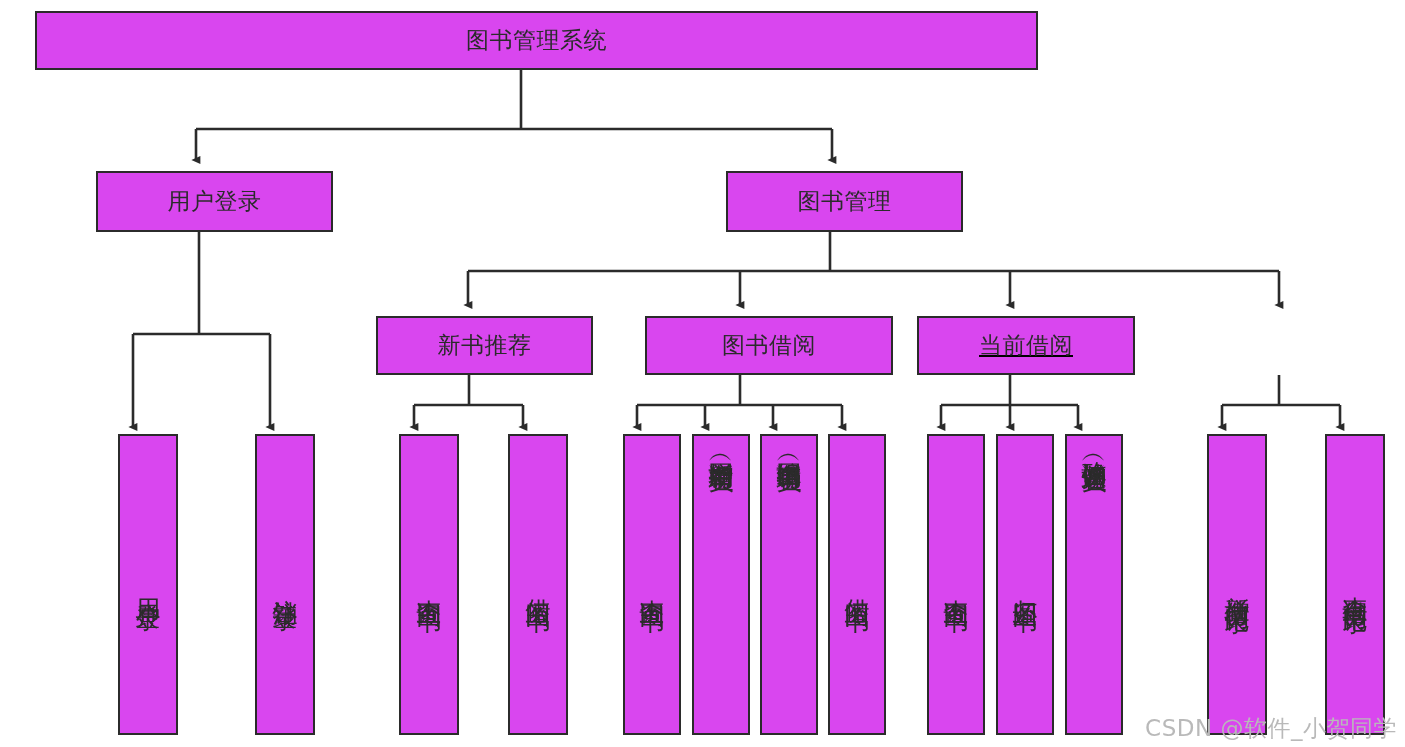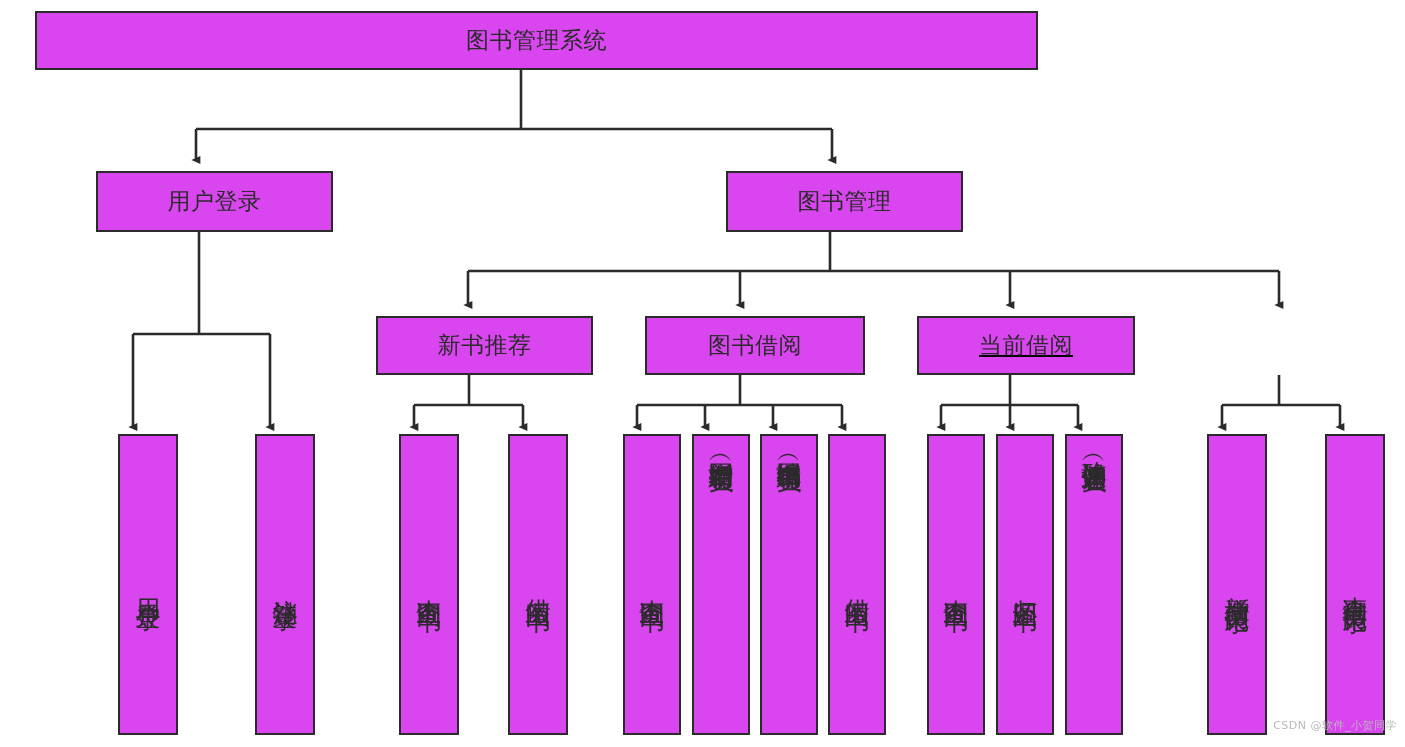--- a/index.html
+++ b/index.html
@@ -67,22 +67,22 @@
     font-size: 25px;
     letter-spacing: 1px;
   }
   .node.v.centered {
     align-items: center;
     padding-top: 0;
   }
   #watermark {
     position: absolute;
     right: 8px;
-    bottom: 14px;
-    font-size: 11px;
+    bottom: 3px;
+    font-size: 23px;
     color: #b9b9b9;
     letter-spacing: 0.5px;
     z-index: 9;
     white-space: nowrap;
     font-family: "DejaVu Sans", "Liberation Sans", sans-serif;
   }
 </style>
 </head>
 <body>
 
@@ -148,21 +148,21 @@
   </div>
 
   <div class="node h" style="left:711px; top:171px; width:237px; height:61px;">
     <span class="label">图书管理</span>
   </div>
 
   <div class="node h" style="left:361px; top:316px; width:217px; height:59px;">
     <span class="label">新书推荐</span>
   </div>
 
-  <div class="node h" style="left:630px; top:316px; width:220px; height:59px;">
+  <div class="node h" style="left:630px; top:316px; width:248px; height:59px;">
     <span class="label">图书借阅</span>
   </div>
 
   <div class="node h" style="left:902px; top:316px; width:218px; height:59px;text-decoration:underline;">
     <span class="label">当前借阅</span>
   </div>
 
 
   <div class="node v centered" style="left:103px; top:434px; width:60px; height:301px;">
     <span class="label">用户登录</span>

